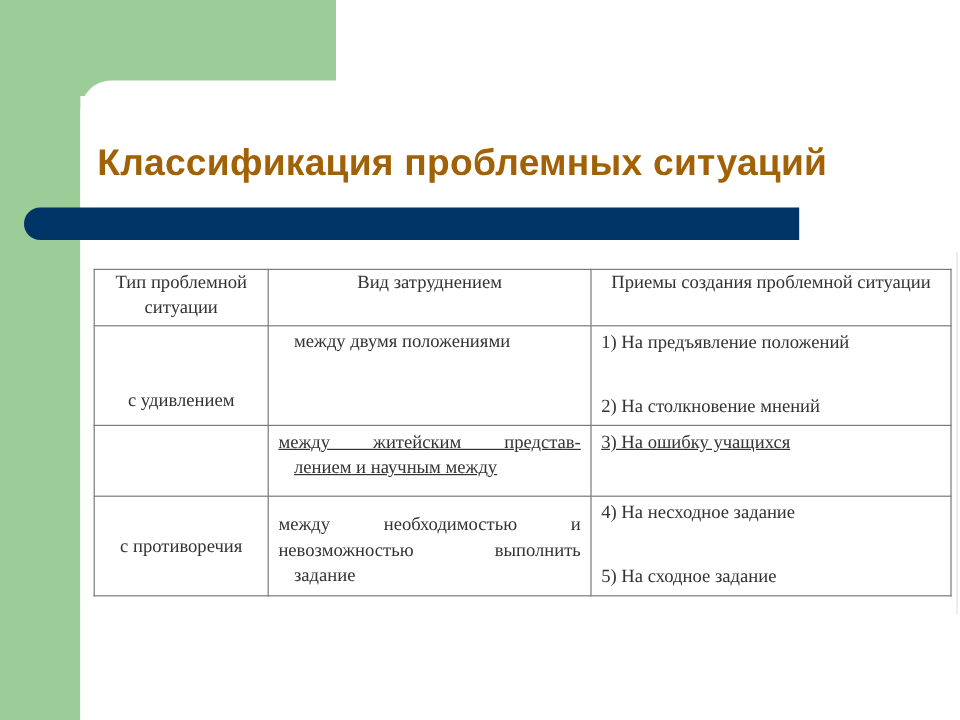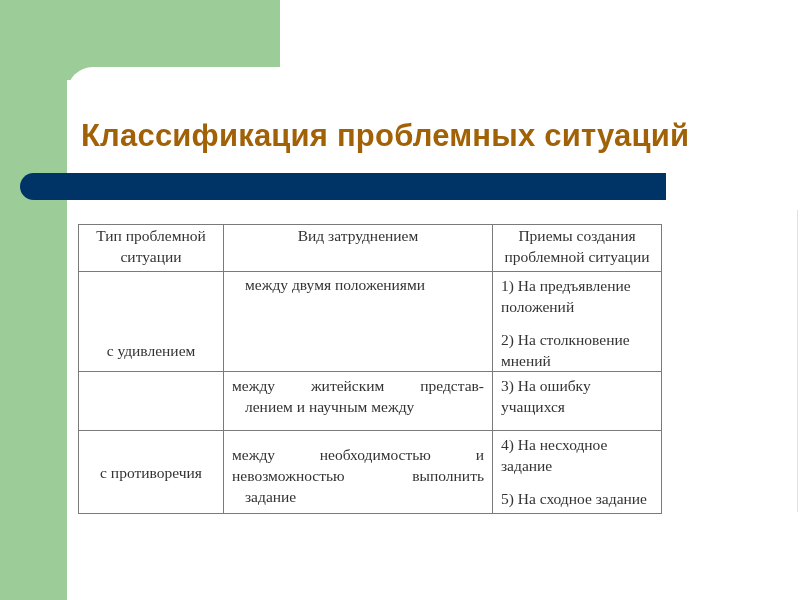--- a/index.html
+++ b/index.html
@@ -3,35 +3,35 @@
 <meta charset="utf-8">
 <style>
   html, body { margin:0; padding:0; }
   body { width:800px; height:600px; position:relative; overflow:hidden; background:#ffffff; font-family:"Liberation Sans", sans-serif; }
   .green-top { position:absolute; left:0; top:0; width:280px; height:80px; background:#9ccc98; }
   .green-left { position:absolute; left:0; top:0; width:67px; height:600px; background:#9ccc98; }
   .white-panel { position:absolute; left:67px; top:67px; width:733px; height:533px; background:#ffffff; border-top-left-radius:26px; }
   .title { position:absolute; left:81px; top:118px; font-size:31px; font-weight:bold; color:#a16207; letter-spacing:0.2px; white-space:nowrap; }
   .navy-bar { position:absolute; left:20px; top:173px; width:646px; height:27px; background:#003366; border-radius:14px 0 0 14px; }
   .faint-line { position:absolute; left:797px; top:210px; width:1px; height:302px; background:#e2e2e2; }
-  table.tbl { position:absolute; left:78px; top:224px; width:584px; border-collapse:collapse; font-family:"Liberation Serif", serif; font-size:15.5px; color:#333333; }
+  table.tbl { position:absolute; left:78px; top:224px; width:715px; border-collapse:collapse; font-family:"Liberation Serif", serif; font-size:15.5px; color:#333333; }
   table.tbl td, table.tbl th { border:1.5px solid #7a7a7a; padding:0 8px; vertical-align:top; font-weight:normal; line-height:21px; }
   .c1 { width:128px; text-align:center; }
   .c2 { width:252px; }
   .c3 { }
   .hdr th { text-align:center; height:46px; padding-top:3px; }
   .r1 td { height:72px; }
-  .r2 td { height:58px; }
+  .r2 td { height:58px;text-decoration:underline; }
   .r3 td { height:82px; }
   .just { text-align:justify; text-align-last:justify; display:block; }
   .lastline { display:block;margin-left:13px; }
   .vb { vertical-align:bottom !important; padding-bottom:10px !important; }
   .vm { vertical-align:middle !important; }
   .item { display:block; margin-top:3px; }
-  .item + .item { margin-top:12px; }
+  .item + .item { margin-top:32px; }
 </style>
 </head>
 <body>
 
 <div class="green-top"></div>
 <div class="green-left"></div>
 <div class="white-panel"></div>
 
 <div class="title">Классификация проблемных ситуаций</div>
 <div class="navy-bar"></div>

